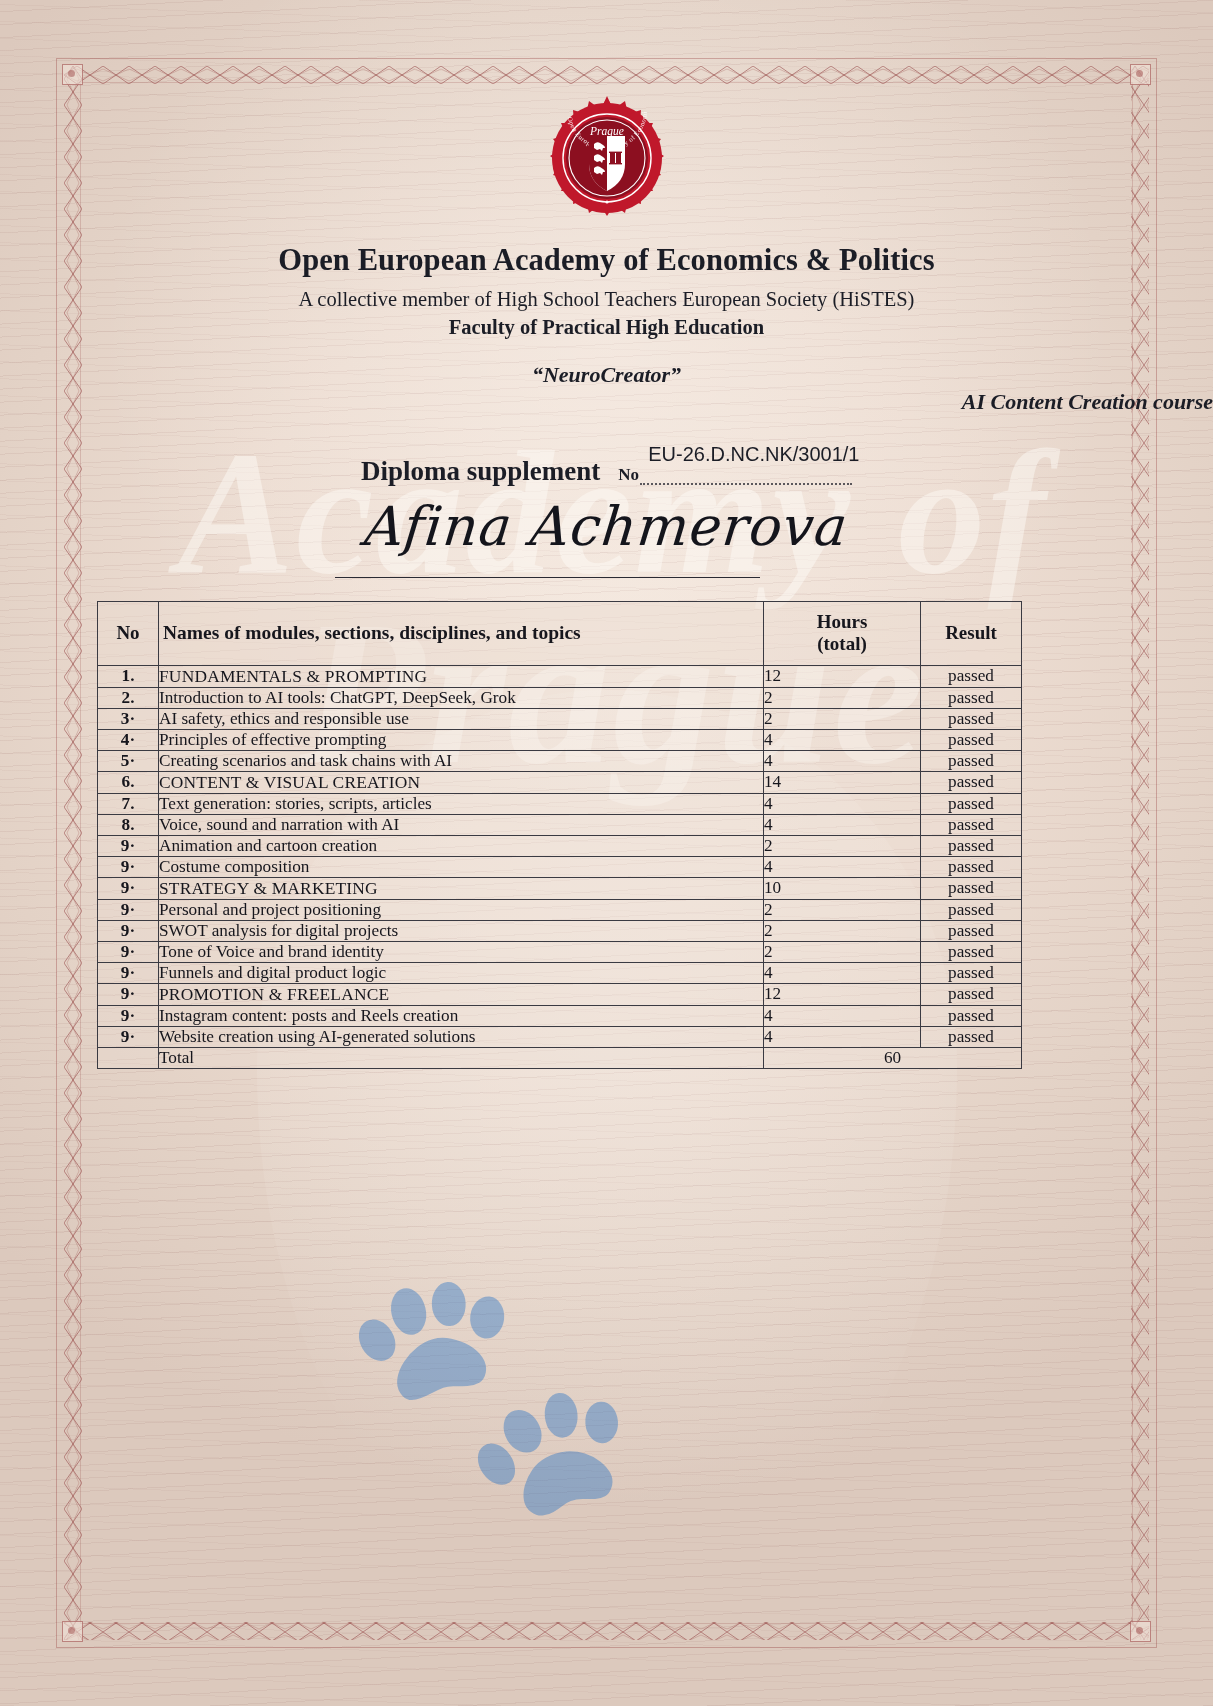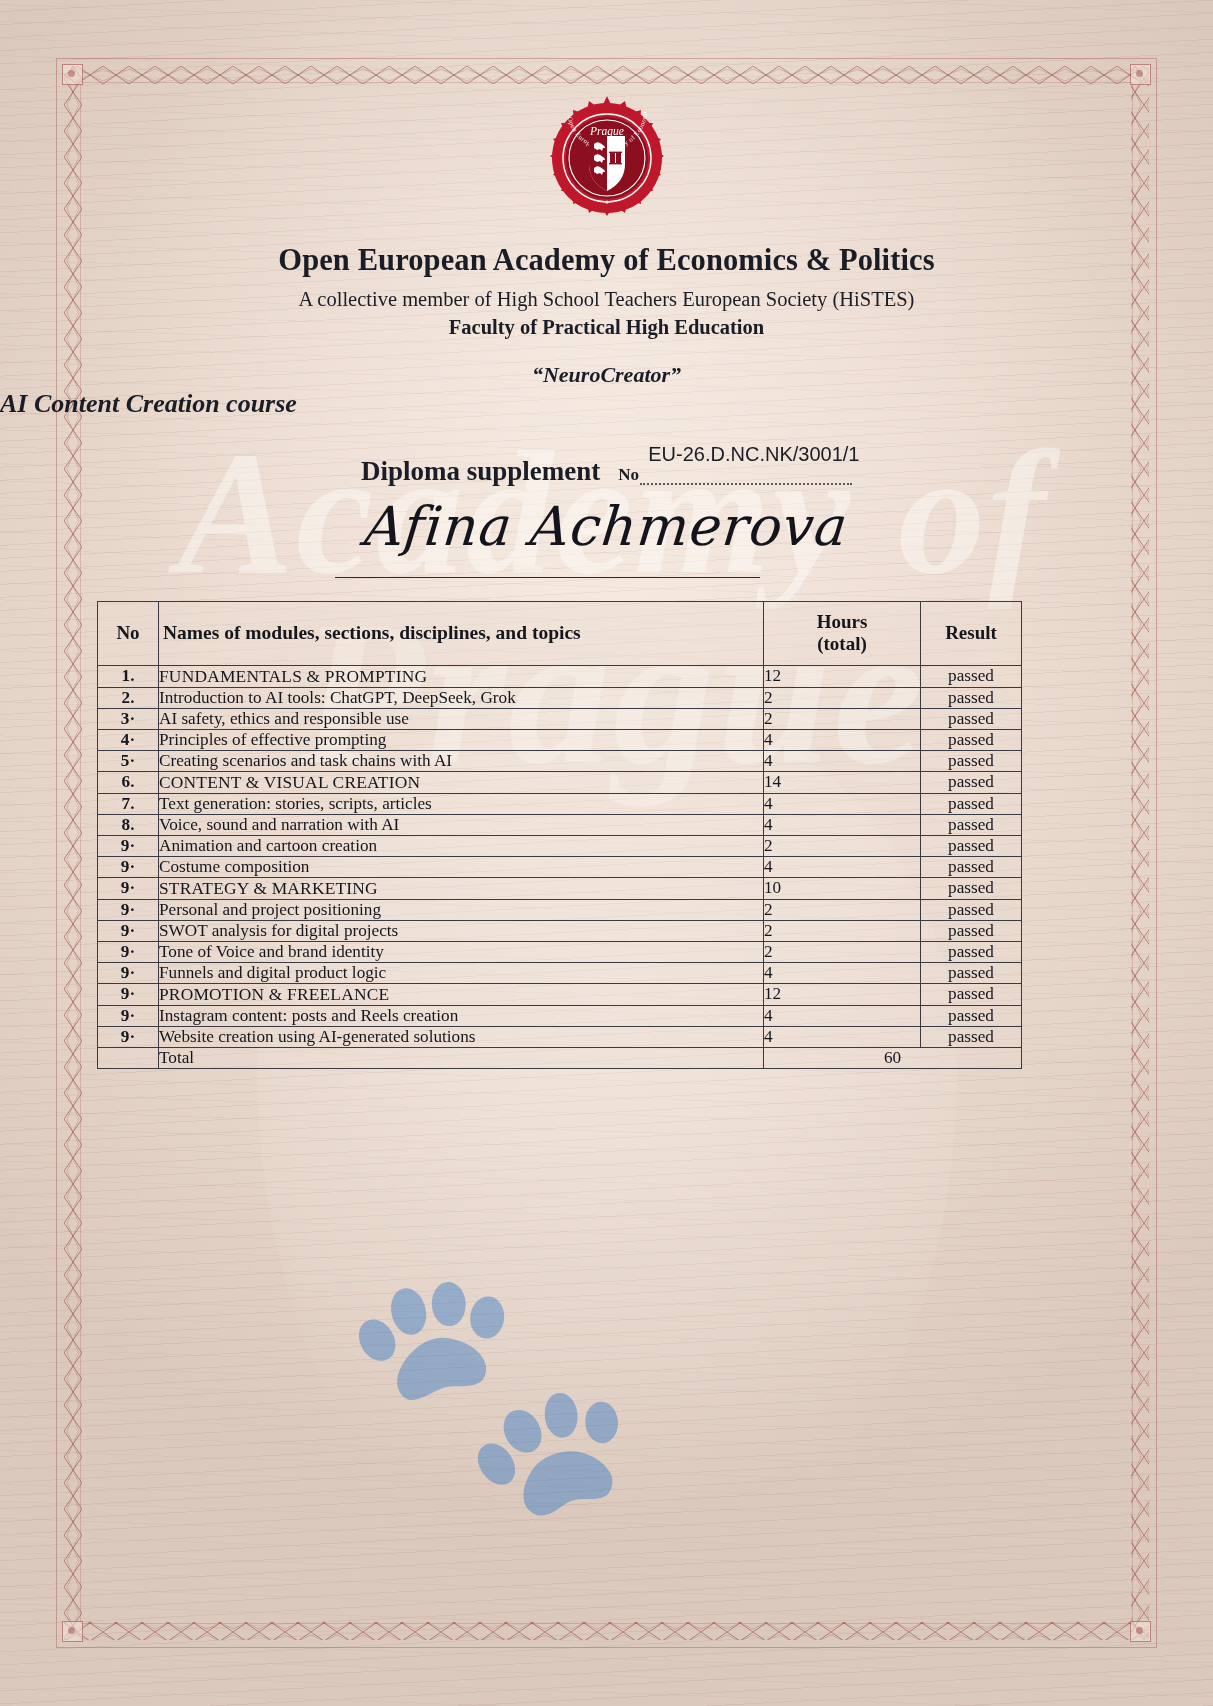--- a/index.html
+++ b/index.html
@@ -107,22 +107,22 @@
   }
   .org-fac{
     position:absolute;left:0;right:0;top:316px;text-align:center;
     font-size:20.5px;font-weight:700;color:#1b1d26;
   }
   .course-name{
     position:absolute;left:0;right:0;top:362px;text-align:center;
     font-size:22px;font-weight:700;font-style:italic;color:#1b1d26;
   }
   .course-sub{
-    position:absolute;left:0;right:0;top:389px;text-align:left;
-    font-size:26px;font-weight:700;font-style:italic;color:#1b1d26;
+    position:absolute;left:0;right:0;top:389px;text-align:right;
+    font-size:22px;font-weight:700;font-style:italic;color:#1b1d26;
   }
 
   .supp-row{
     position:absolute;left:0;right:0;top:456px;
     display:flex;align-items:flex-end;justify-content:center;gap:18px;
   }
   .supp-title{font-size:27px;font-weight:700;color:#1b1d26;}
   .supp-nobox{position:relative;padding-bottom:2px;}
   .supp-no{font-size:17px;font-weight:700;color:#1b1d26;vertical-align:bottom;}
   .supp-dots{

